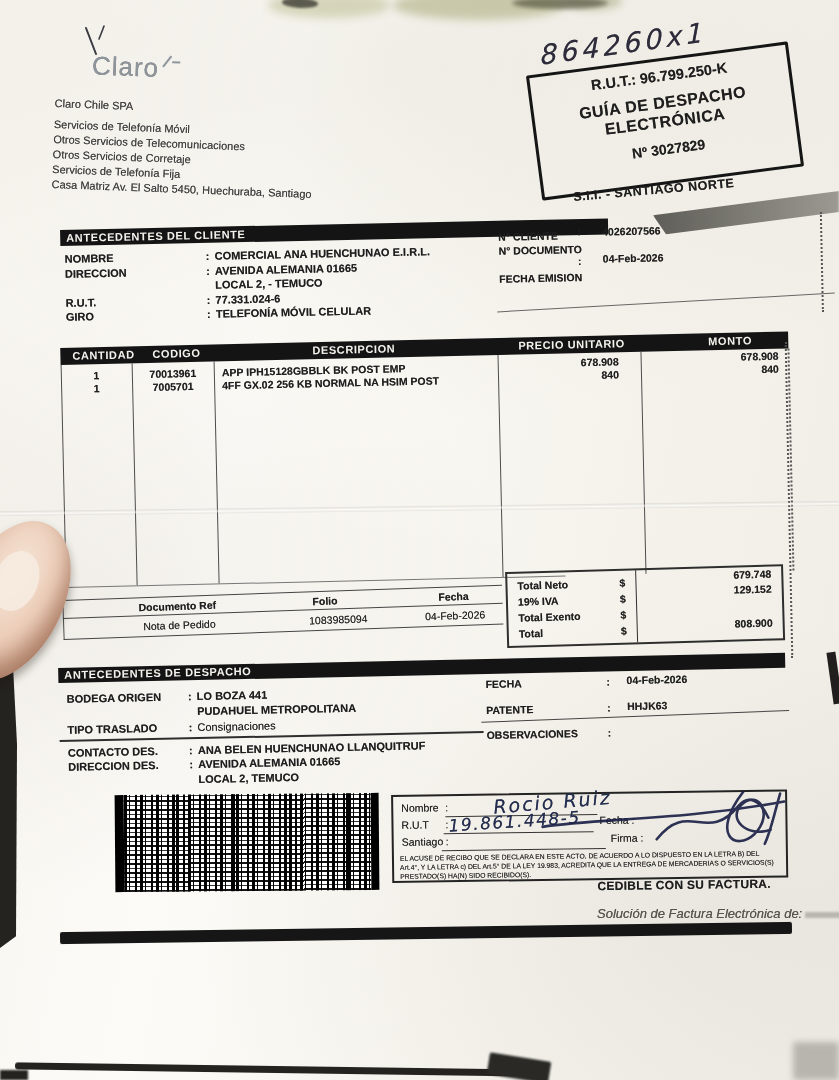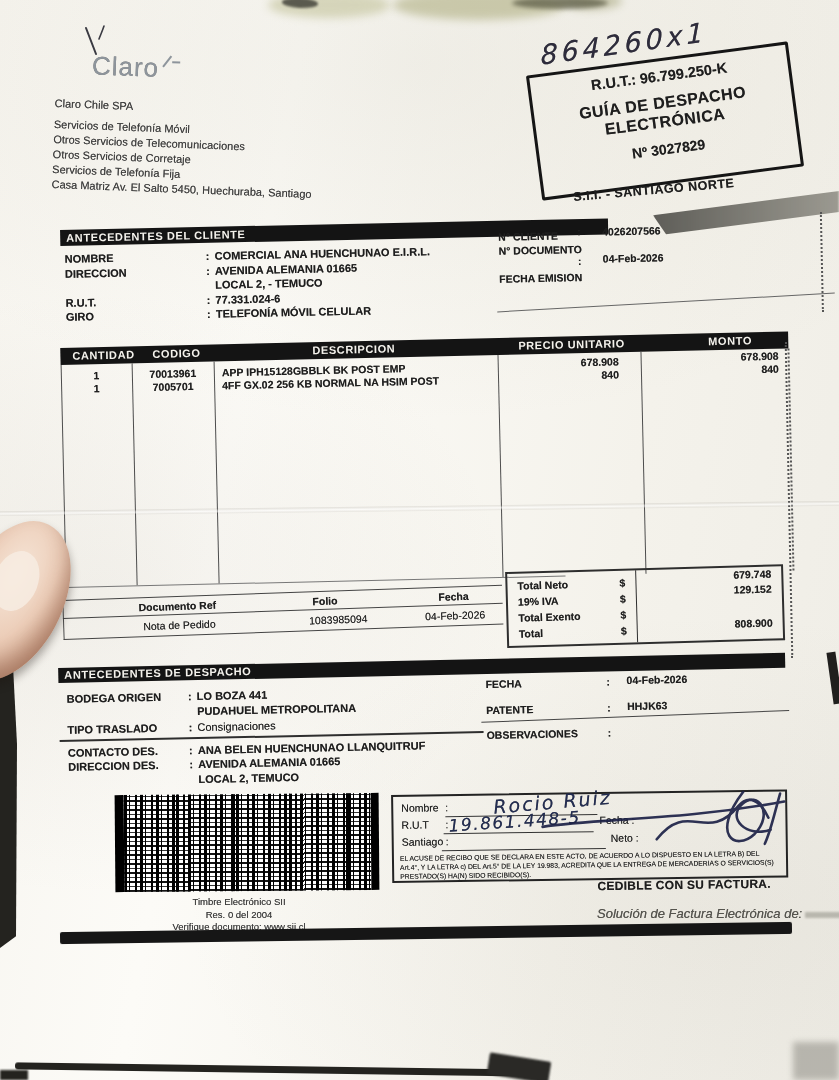--- a/index.html
+++ b/index.html
@@ -287,45 +287,40 @@
 
   <div class="sec" style="left:391px;top:790px;width:400px;height:110px;transform:rotate(-.8deg);">
     <div class="rbox" style="left:0;top:5px;width:392px;height:84px;">
       <span class="cell" style="left:8px;top:5px;font-weight:400;">Nombre</span>
       <span class="cell" style="left:52px;top:5px;font-weight:400;">:</span>
       <span class="cell" style="left:8px;top:22px;font-weight:400;">R.U.T</span>
       <span class="cell" style="left:52px;top:22px;font-weight:400;">:</span>
       <span class="cell" style="left:8px;top:39px;font-weight:400;">Santiago</span>
       <span class="cell" style="left:52px;top:39px;font-weight:400;">:</span>
       <span class="cell" style="left:206px;top:20px;font-weight:400;">Fecha :</span>
-      <span class="cell" style="left:217px;top:38px;font-weight:400;">Neto :</span>
+      <span class="cell" style="left:217px;top:38px;font-weight:400;">Firma :</span>
       <div class="sigline" style="left:52px;top:20px;width:152px;"></div>
       <div class="sigline" style="left:50px;top:37px;width:150px;"></div>
       <div class="sigline" style="left:48px;top:54px;width:164px;"></div>
       <span class="hand pen-ink" style="position:absolute;left:100px;top:-4px;font-size:19px;transform:rotate(-4deg);letter-spacing:2px;">Rocio Ruiz</span>
       <span class="hand pen-ink" style="position:absolute;left:55px;top:16px;font-size:17px;transform:rotate(-3deg);letter-spacing:1.5px;">19.861.448-5</span>
       <svg style="position:absolute;left:145px;top:-6px;overflow:visible;" width="250" height="70" viewBox="0 0 250 70">
         <g fill="none" stroke="#1d2247" stroke-width="2.6" stroke-linecap="round" opacity=".92">
           <path d="M4 38 C 60 30, 140 34, 246 16"></path>
           <path d="M118 52 C 150 12, 168 58, 200 20 C 210 8 222 14 230 32"></path>
           <path d="M205 6 C 172 48, 196 66, 216 48 C 236 28 220 4 204 18 C 188 32 208 52 232 44"></path>
           <path d="M242 8 C 236 28, 232 46, 226 58"></path>
         </g>
       </svg>
       <div class="legal" style="position:absolute;left:6px;top:58px;width:378px;">EL ACUSE DE RECIBO QUE SE DECLARA EN ESTE ACTO, DE ACUERDO A LO DISPUESTO EN LA LETRA B) DEL Art.4°, Y LA LETRA c) DEL Art.5° DE LA LEY 19.983, ACREDITA QUE LA ENTREGA DE MERCADERIAS O SERVICIOS(S) PRESTADO(S) HA(N) SIDO RECIBIDO(S).</div>
     </div>
     <div class="cedible" style="position:absolute;left:205px;top:92px;">CEDIBLE CON SU FACTURA.</div>
   </div>
 
   <div class="barcode"></div>
-  <div class="timbre">
-    <div>Timbre Electrónico SII</div>
-    <div>Res. 0 del 2004</div>
-    <div>Verifique documento: www.sii.cl</div>
-  </div>
 
   <div class="footer-sol">
     <span>Solución de Factura Electrónica de:</span><span class="smudge"></span>
   </div>
 
   <div class="crease"></div>
   <div class="bottom-bar"></div>
   <div class="left-edge"></div>
   <div class="thumb">
       <div class="thumb-nail"></div>

